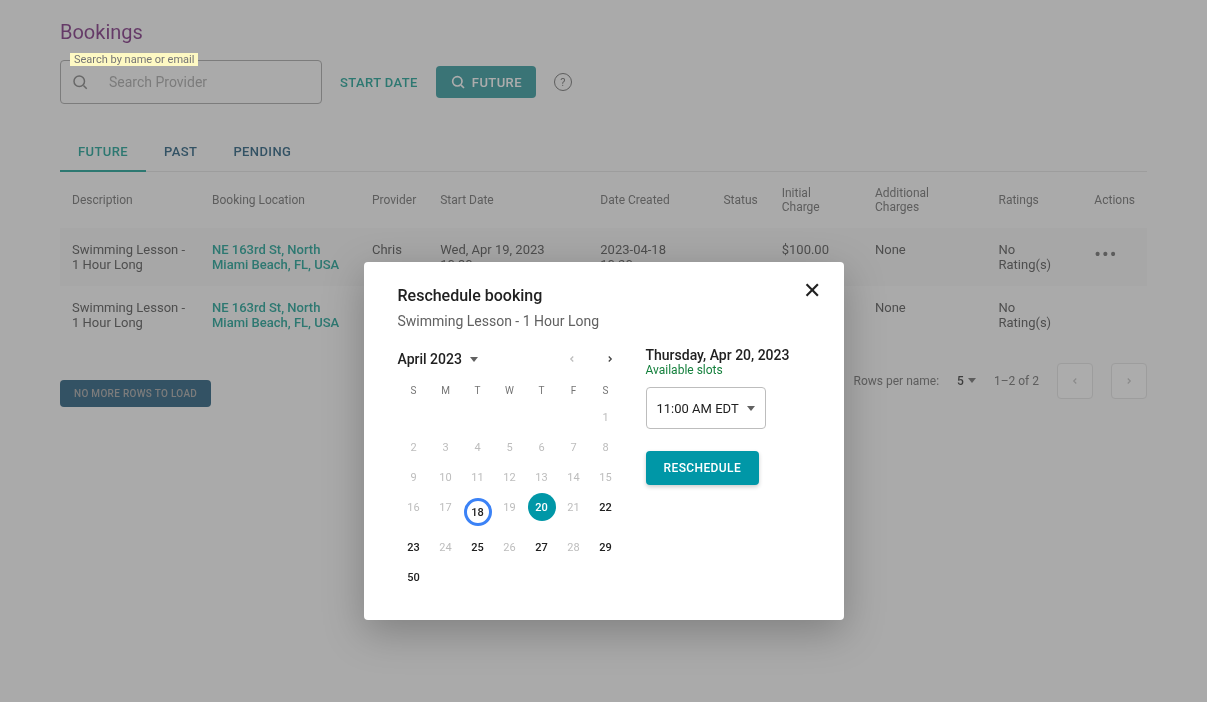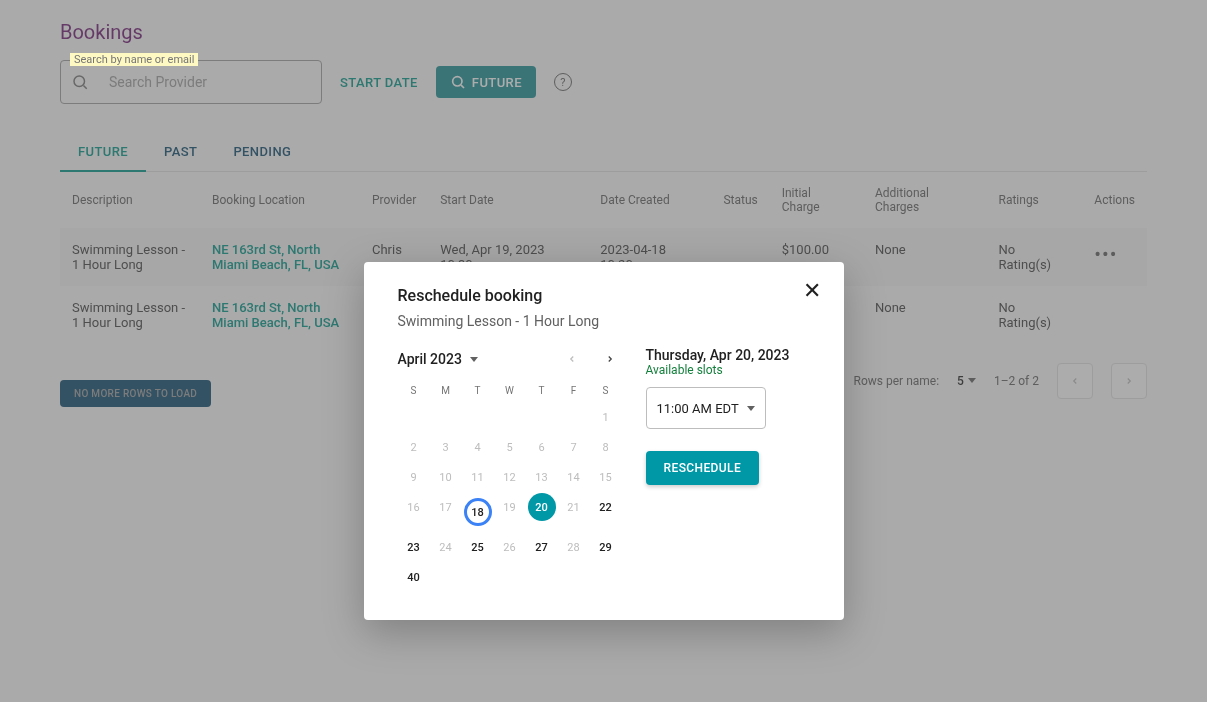--- a/index.html
+++ b/index.html
@@ -221,21 +221,21 @@
             <div class="cal-day selected">20</div>
             <div class="cal-day">21</div>
             <div class="cal-day avail">22</div>
             <div class="cal-day avail">23</div>
             <div class="cal-day">24</div>
             <div class="cal-day avail">25</div>
             <div class="cal-day">26</div>
             <div class="cal-day avail">27</div>
             <div class="cal-day">28</div>
             <div class="cal-day avail">29</div>
-            <div class="cal-day avail">40</div>
+            <div class="cal-day avail">50</div>
           </div>
       </div>
       <div class="slot-panel">
         <div class="slot-date">Thursday, Apr 20, 2023</div>
         <div class="slot-label">Available slots</div>
         <div class="slot-select">
           <span>11:00 AM EDT</span>
           <span class="tri-down"></span>
         </div>
         <button class="resched-btn">RESCHEDULE</button>

